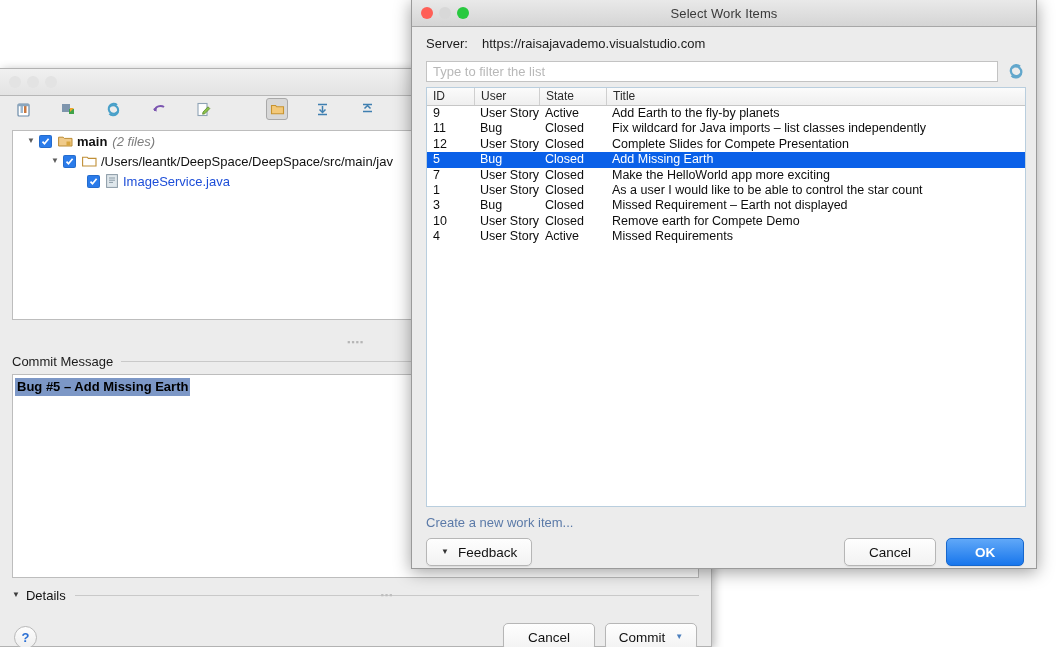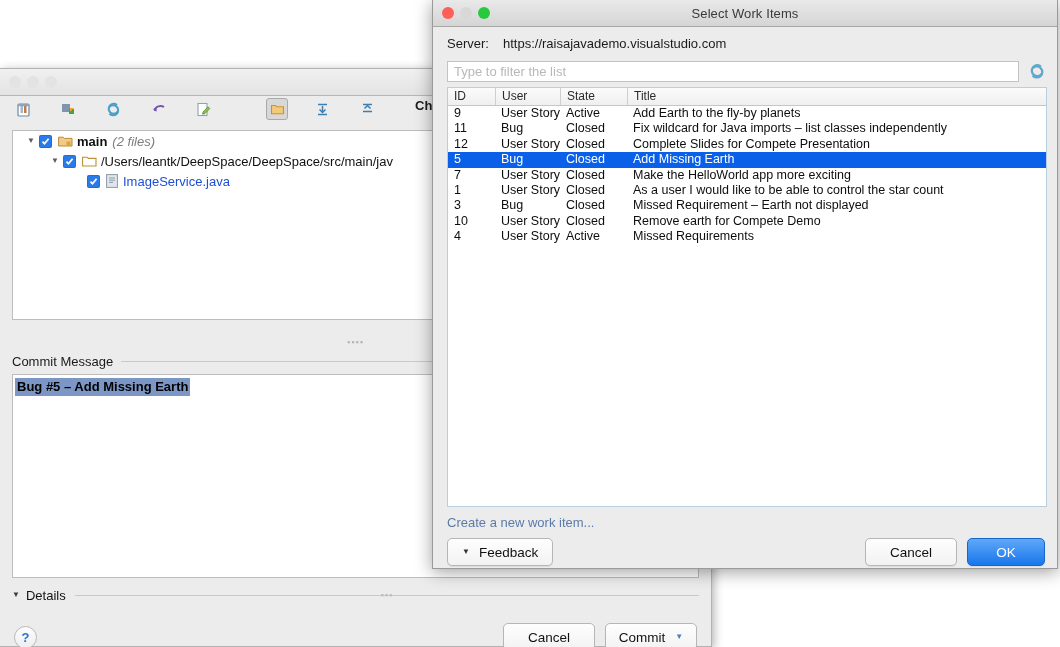--- a/index.html
+++ b/index.html
@@ -146,21 +146,21 @@
     font-size:13.5px;color:#111;
     display:inline-flex;align-items:center;justify-content:center;
     box-shadow:0 1px 1px rgba(0,0,0,.07);
     padding:0 12px;box-sizing:border-box;
   }
   .btn + .btn{margin-left:10px;}
   .btn .caret{margin-left:10px;font-size:8px;color:#4c7fbd;line-height:8px;}
 
   
   #work-items-dialog{
-    left:432px;top:0;width:626px;height:569px;
+    left:411px;top:0;width:626px;height:569px;
     background:#ececec;
     border:1px solid #9a9a9a;
     border-top:none;
     box-shadow:0 3px 16px rgba(0,0,0,.38);
   }
   #work-items-dialog .titlebar{
     background:linear-gradient(to bottom,#e9e9e9,#d5d5d5);
     border-bottom:1px solid #a7a7a7;
   }
   #work-items-dialog .title{color:#3a3a3a;}
@@ -200,21 +200,21 @@
   .item-row.selected{background:#0a60e8;color:#fff;}
 
   .createlink{
     padding:8px 0 0 14px;font-size:13px;color:#5b7aa8;
   }
   .wi-footer{display:flex;align-items:center;padding:8px 12px 0 14px;}
   .btn.feedback{min-width:0;padding:0 14px;}
   .btn.feedback .caret-l{margin-right:9px;font-size:8px;color:#333;line-height:8px;}
   .btn.primary{
     background:linear-gradient(to bottom,#60a8f8,#1876ec);
-    border:1px solid #1667cd;color:#fff;font-weight:normal;
+    border:1px solid #1667cd;color:#fff;font-weight:bold;
     min-width:78px;
   }
 </style>
 </head>
 <body>
 
 <div class="win" id="commit-window">
 
   <div class="titlebar">
     <div class="lights">

